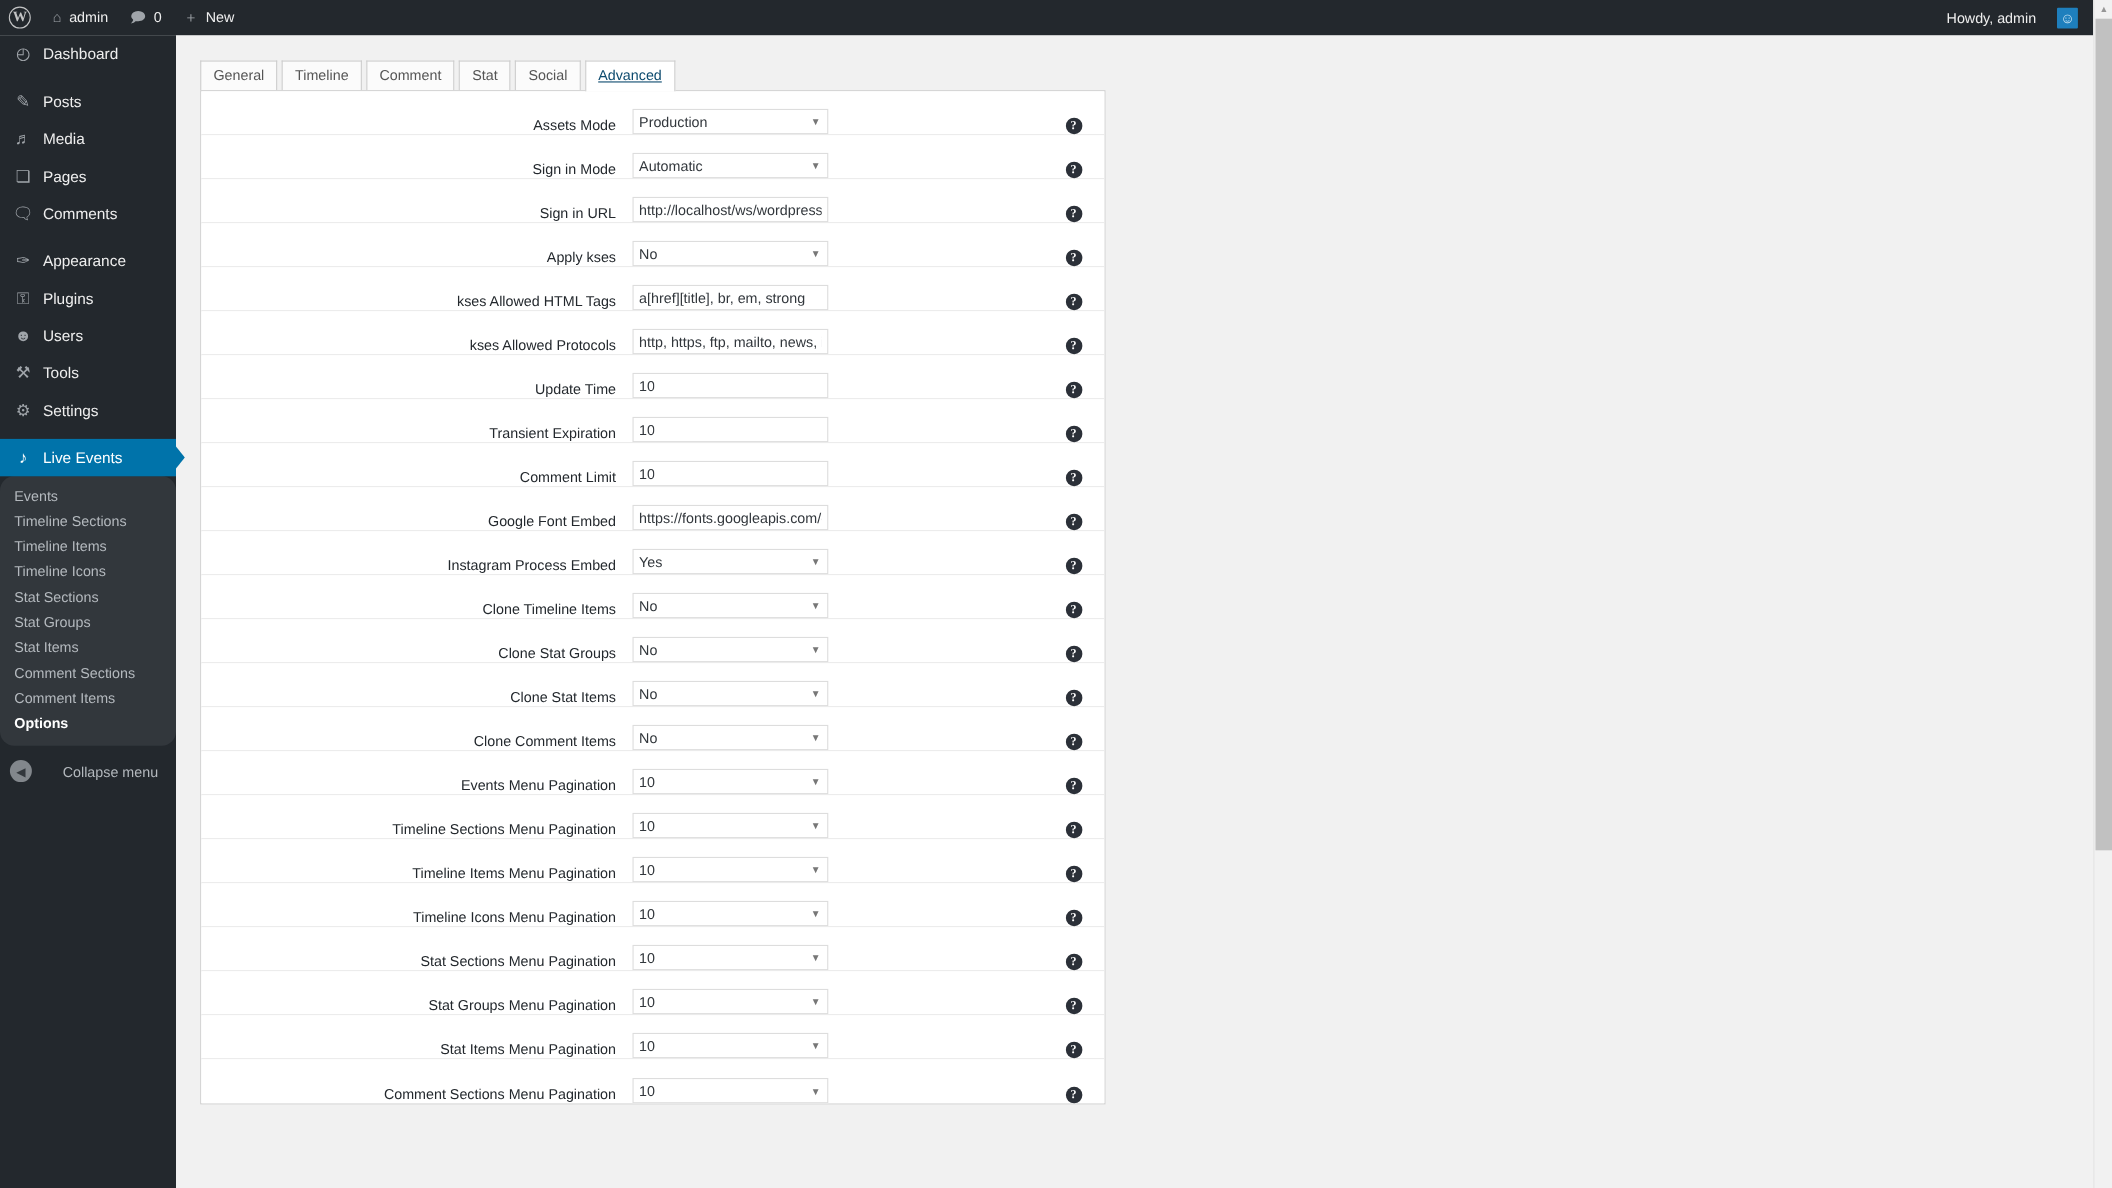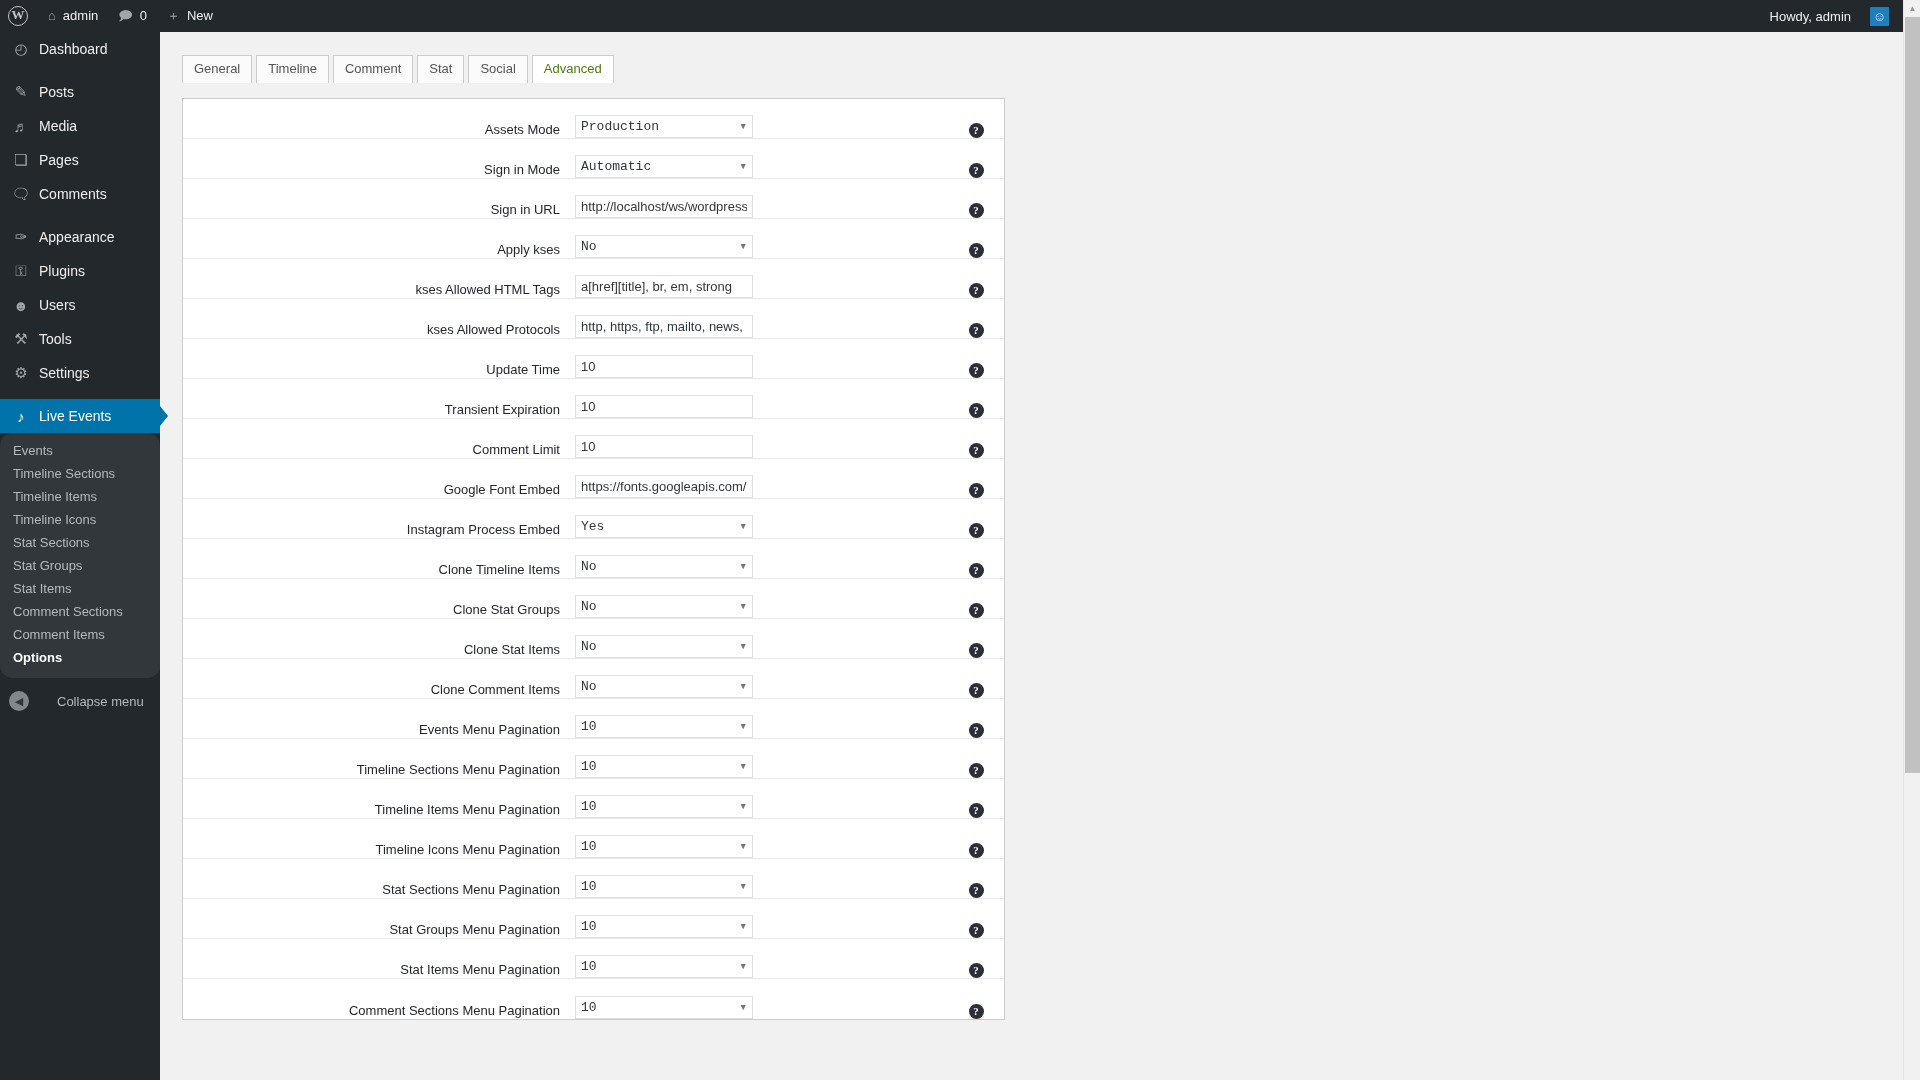--- a/index.html
+++ b/index.html
@@ -118,41 +118,42 @@
     font-size: 23px;
     font-weight: normal;
     color: #23282d;
     padding: 17px 0 0 22px;
     line-height: 29px;
   }
 
   
   #tabs {
     position: relative;
-    margin: 22px 0 16px 22px;
+    margin: 22px 0 0 22px;
     height: 28px;
     display: flex; align-items: flex-end;
     font-size: 13px;
   }
   .tab {
     background: #fbfbfb;
     border: 1px solid #ccc;
     border-bottom: none;
     color: #555;
     padding: 5px 11px 6px 11px;
     margin-right: 4px;
     line-height: 16px;
     position: relative;
     top: 1px;
   }
   .tab.active {
     background: #fff;
-    color: #4d7c0f;
+    color: #0c4a6e;
     border-color: #ccc;
     z-index: 3;
+    text-decoration: underline;
   }
 
   
   #panel {
     margin-left: 22px;
     width: 823px;
     background: #fff;
     border: 1px solid #ccc;
     position: relative;
     top: 0;
@@ -192,21 +193,21 @@
     background: #fff;
     font-size: 13px;
     color: #32373c;
     font-family: "Liberation Sans", sans-serif;
     padding: 0 5px;
     display: flex; align-items: center;
     position: relative;
     overflow: hidden;
     white-space: nowrap;
   }
-  .ctrl-select { padding-right: 20px; font-family: Liberation Mono, monospace; }
+  .ctrl-select { padding-right: 20px; }
   .ctrl-select .sel-caret {
     position: absolute; right: 6px; top: 0; bottom: 0;
     display: flex; align-items: center;
     color: #777; font-size: 9px;
   }
   .ctrl-text { border-color: #ddd; }
   .ctrl-text .txt-val { overflow: hidden; text-overflow: clip; white-space: nowrap; }
 
   
   #vscroll {

